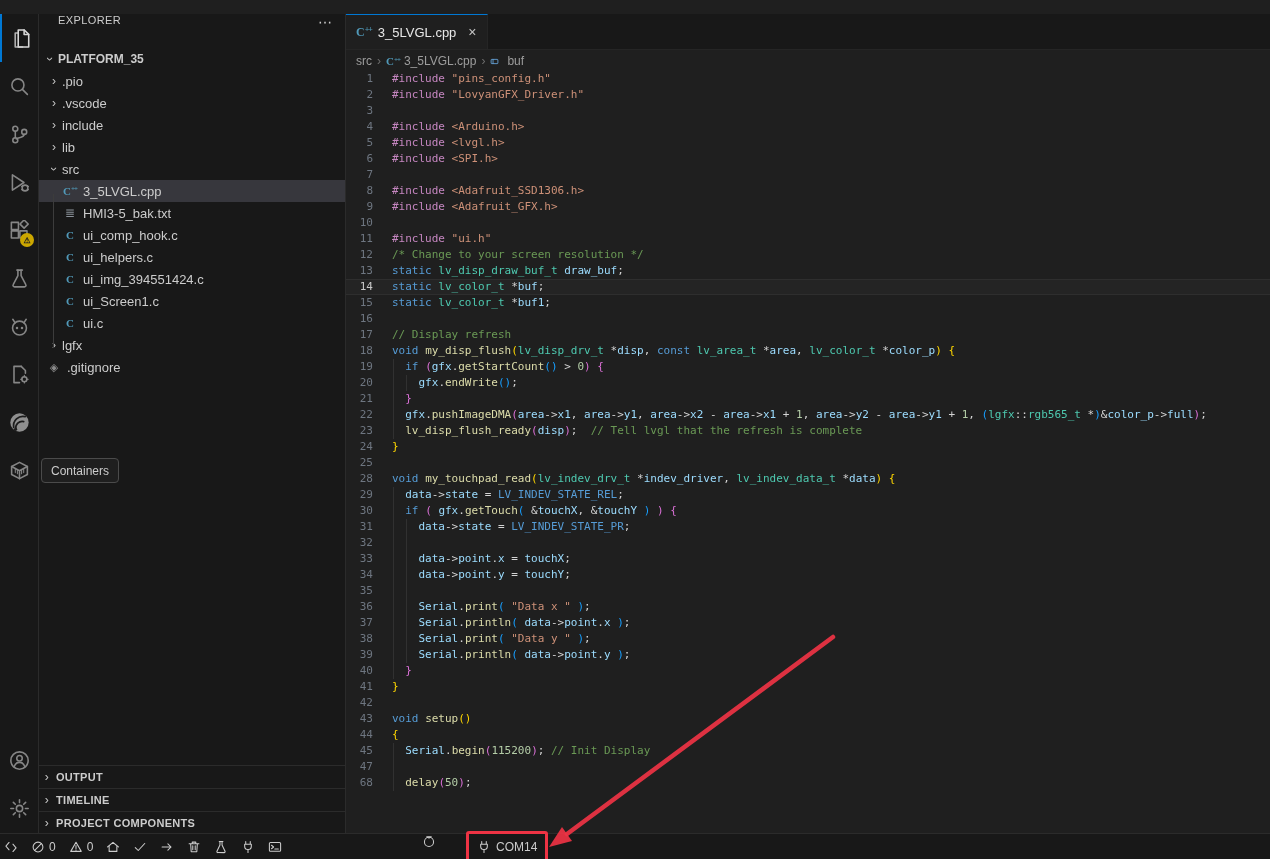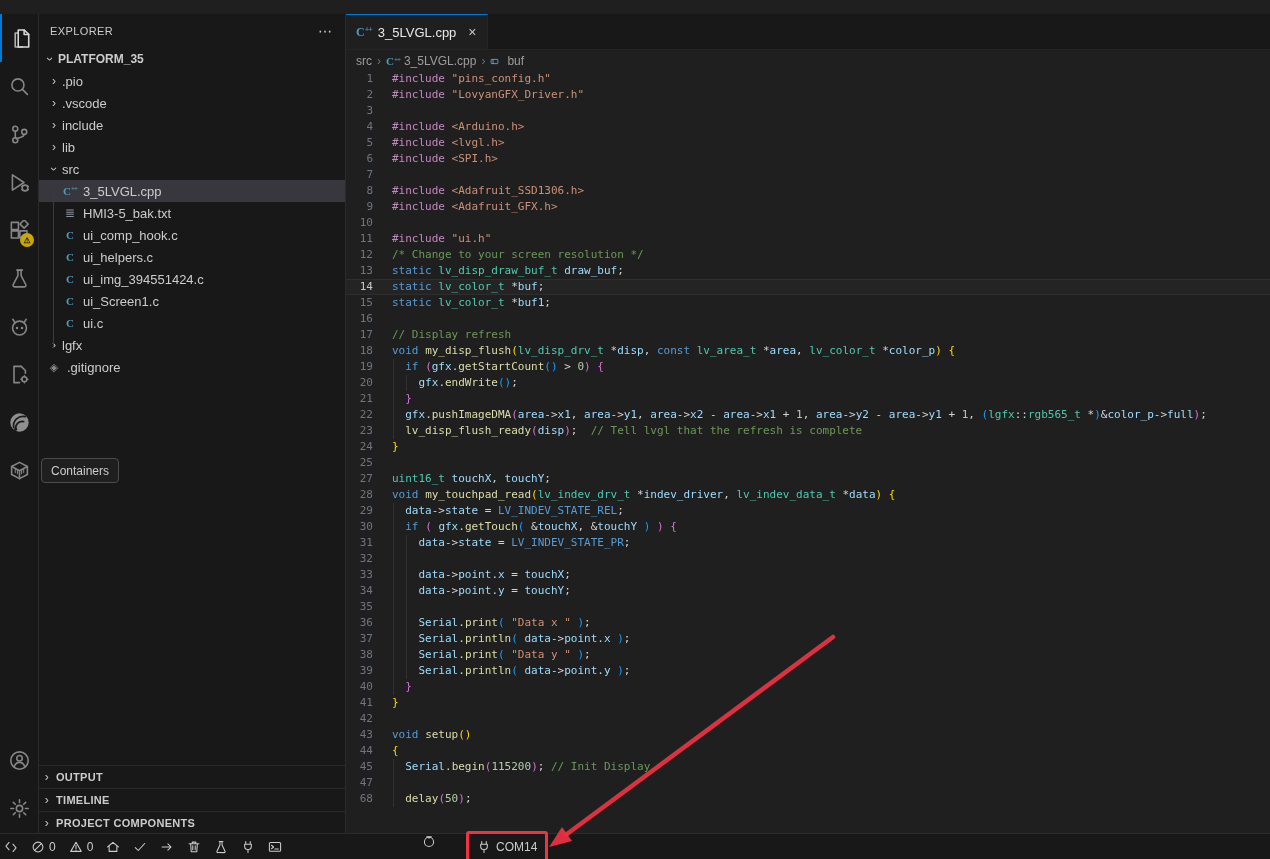--- a/index.html
+++ b/index.html
@@ -20,22 +20,22 @@
     border-right:1px solid #2b2b2b;z-index:5;}
   .ab-item{position:relative;width:38px;height:48px;display:flex;align-items:center;justify-content:center;color:#868686;}
   .ab-item svg{width:21px;height:21px;}
   .ab-item.active{color:#d7d7d7;border-left:2px solid #0078d4;}
   .ab-badge{position:absolute;right:4px;bottom:7px;width:14px;height:14px;border-radius:50%;
     background:#cca700;color:#1f1f1f;font-size:9px;display:flex;align-items:center;justify-content:center;font-weight:bold;}
   .ab-bottom{position:absolute;bottom:2px;left:0;width:38px;}
   
   .sidebar{position:absolute;left:38px;top:14px;width:307px;bottom:25px;background:#181818;
     border-right:1px solid #2b2b2b;z-index:4;overflow:hidden;}
-  .sb-header{height:34px;display:flex;align-items:center;color:#cccccc;font-size:11px;
-    letter-spacing:.4px;padding-left:12px;}
+  .sb-header{height:34px;display:flex;color:#cccccc;font-size:11px;
+    letter-spacing:.4px;padding-left:20px;}
   .sb-actions{margin-left:auto;margin-right:12px;color:#cccccc;font-size:14px;letter-spacing:1px;}
   .trow{height:22px;display:flex;align-items:center;color:#cccccc;font-size:13px;white-space:nowrap;cursor:pointer;}
   .trow.selected{background:#37373d;}
   .trow .chev{width:16px;text-align:center;color:#c5c5c5;font-size:12px;flex:none;}
   .chev.exp{display:inline-block;transform:rotate(90deg);}
   .trow .fic{width:16px;margin-right:5px;flex:none;text-align:center;font-size:11px;font-weight:bold;}
   .fic.cpp,.fic.c{color:#519aba;font-family:"Liberation Serif",serif;}
   .fic.cpp i{font-style:normal;font-size:7px;vertical-align:4px;letter-spacing:-1px;}
   .fic.txt{color:#8a9199;font-size:12px;font-weight:normal;}
   .fic.git{color:#8a8a8a;font-size:11px;font-weight:normal;}
@@ -323,21 +323,20 @@
         <div class="line"><span class="ln">16</span><span class="lc"></span></div>
         <div class="line"><span class="ln">17</span><span class="lc"><span class="tk-cmt">// Display refresh</span></span></div>
         <div class="line"><span class="ln">18</span><span class="lc"><span class="tk-kw">void </span><span class="tk-fn">my_disp_flush</span><span class="tk-b1">(</span><span class="tk-ty">lv_disp_drv_t </span><span class="tk-pu">*</span><span class="tk-va">disp</span><span class="tk-pu">, </span><span class="tk-kw">const </span><span class="tk-ty">lv_area_t </span><span class="tk-pu">*</span><span class="tk-va">area</span><span class="tk-pu">, </span><span class="tk-ty">lv_color_t </span><span class="tk-pu">*</span><span class="tk-va">color_p</span><span class="tk-b1">)</span><span class="tk-pu"> </span><span class="tk-b1">{</span></span></div>
         <div class="line"><span class="ln">19</span><span class="lc"><span class="guide" style="left: 1px;"></span><span class="tk-pu">  </span><span class="tk-kw">if </span><span class="tk-b2">(</span><span class="tk-va">gfx</span><span class="tk-pu">.</span><span class="tk-fn">getStartCount</span><span class="tk-b3">()</span><span class="tk-pu"> &gt; </span><span class="tk-nu">0</span><span class="tk-b2">)</span><span class="tk-pu"> </span><span class="tk-b2">{</span></span></div>
         <div class="line"><span class="ln">20</span><span class="lc"><span class="guide" style="left: 1px;"></span><span class="guide" style="left: 14.24px;"></span><span class="tk-pu">    </span><span class="tk-va">gfx</span><span class="tk-pu">.</span><span class="tk-fn">endWrite</span><span class="tk-b3">()</span><span class="tk-pu">;</span></span></div>
         <div class="line"><span class="ln">21</span><span class="lc"><span class="guide" style="left: 1px;"></span><span class="tk-pu">  </span><span class="tk-b2">}</span></span></div>
         <div class="line"><span class="ln">22</span><span class="lc"><span class="guide" style="left: 1px;"></span><span class="tk-pu">  </span><span class="tk-va">gfx</span><span class="tk-pu">.</span><span class="tk-fn">pushImageDMA</span><span class="tk-b2">(</span><span class="tk-va">area</span><span class="tk-pu">-&gt;</span><span class="tk-va">x1</span><span class="tk-pu">, </span><span class="tk-va">area</span><span class="tk-pu">-&gt;</span><span class="tk-va">y1</span><span class="tk-pu">, </span><span class="tk-va">area</span><span class="tk-pu">-&gt;</span><span class="tk-va">x2</span><span class="tk-pu"> - </span><span class="tk-va">area</span><span class="tk-pu">-&gt;</span><span class="tk-va">x1</span><span class="tk-pu"> + </span><span class="tk-nu">1</span><span class="tk-pu">, </span><span class="tk-va">area</span><span class="tk-pu">-&gt;</span><span class="tk-va">y2</span><span class="tk-pu"> - </span><span class="tk-va">area</span><span class="tk-pu">-&gt;</span><span class="tk-va">y1</span><span class="tk-pu"> + </span><span class="tk-nu">1</span><span class="tk-pu">, </span><span class="tk-b3">(</span><span class="tk-ty">lgfx</span><span class="tk-pu">::</span><span class="tk-ty">rgb565_t </span><span class="tk-pu">*</span><span class="tk-b3">)</span><span class="tk-pu">&amp;</span><span class="tk-va">color_p</span><span class="tk-pu">-&gt;</span><span class="tk-va">full</span><span class="tk-b2">)</span><span class="tk-pu">;</span></span></div>
         <div class="line"><span class="ln">23</span><span class="lc"><span class="guide" style="left: 1px;"></span><span class="tk-pu">  </span><span class="tk-fn">lv_disp_flush_ready</span><span class="tk-b2">(</span><span class="tk-va">disp</span><span class="tk-b2">)</span><span class="tk-pu">;</span><span class="tk-cmt">  // Tell lvgl that the refresh is complete</span></span></div>
         <div class="line"><span class="ln">24</span><span class="lc"><span class="tk-b1">}</span></span></div>
         <div class="line"><span class="ln">25</span><span class="lc"></span></div>
-        <div class="line"><span class="ln">27</span><span class="lc"><span class="tk-ty">uint16_t </span><span class="tk-va">touchX</span><span class="tk-pu">, </span><span class="tk-va">touchY</span><span class="tk-pu">;</span></span></div>
         <div class="line"><span class="ln">28</span><span class="lc"><span class="tk-kw">void </span><span class="tk-fn">my_touchpad_read</span><span class="tk-b1">(</span><span class="tk-ty">lv_indev_drv_t </span><span class="tk-pu">*</span><span class="tk-va">indev_driver</span><span class="tk-pu">, </span><span class="tk-ty">lv_indev_data_t </span><span class="tk-pu">*</span><span class="tk-va">data</span><span class="tk-b1">)</span><span class="tk-pu"> </span><span class="tk-b1">{</span></span></div>
         <div class="line"><span class="ln">29</span><span class="lc"><span class="guide" style="left: 1px;"></span><span class="tk-pu">  </span><span class="tk-va">data</span><span class="tk-pu">-&gt;</span><span class="tk-va">state</span><span class="tk-pu"> = </span><span class="tk-kw">LV_INDEV_STATE_REL</span><span class="tk-pu">;</span></span></div>
         <div class="line"><span class="ln">30</span><span class="lc"><span class="guide" style="left: 1px;"></span><span class="tk-pu">  </span><span class="tk-kw">if </span><span class="tk-b2">( </span><span class="tk-va">gfx</span><span class="tk-pu">.</span><span class="tk-fn">getTouch</span><span class="tk-b3">( </span><span class="tk-pu">&amp;</span><span class="tk-va">touchX</span><span class="tk-pu">, &amp;</span><span class="tk-va">touchY</span><span class="tk-b3"> )</span><span class="tk-b2"> )</span><span class="tk-pu"> </span><span class="tk-b2">{</span></span></div>
         <div class="line"><span class="ln">31</span><span class="lc"><span class="guide" style="left: 1px;"></span><span class="guide" style="left: 14.24px;"></span><span class="tk-pu">    </span><span class="tk-va">data</span><span class="tk-pu">-&gt;</span><span class="tk-va">state</span><span class="tk-pu"> = </span><span class="tk-kw">LV_INDEV_STATE_PR</span><span class="tk-pu">;</span></span></div>
         <div class="line"><span class="ln">32</span><span class="lc"><span class="guide" style="left: 1px;"></span><span class="guide" style="left: 14.24px;"></span></span></div>
         <div class="line"><span class="ln">33</span><span class="lc"><span class="guide" style="left: 1px;"></span><span class="guide" style="left: 14.24px;"></span><span class="tk-pu">    </span><span class="tk-va">data</span><span class="tk-pu">-&gt;</span><span class="tk-va">point</span><span class="tk-pu">.</span><span class="tk-va">x</span><span class="tk-pu"> = </span><span class="tk-va">touchX</span><span class="tk-pu">;</span></span></div>
         <div class="line"><span class="ln">34</span><span class="lc"><span class="guide" style="left: 1px;"></span><span class="guide" style="left: 14.24px;"></span><span class="tk-pu">    </span><span class="tk-va">data</span><span class="tk-pu">-&gt;</span><span class="tk-va">point</span><span class="tk-pu">.</span><span class="tk-va">y</span><span class="tk-pu"> = </span><span class="tk-va">touchY</span><span class="tk-pu">;</span></span></div>
         <div class="line"><span class="ln">35</span><span class="lc"><span class="guide" style="left: 1px;"></span><span class="guide" style="left: 14.24px;"></span></span></div>
         <div class="line"><span class="ln">36</span><span class="lc"><span class="guide" style="left: 1px;"></span><span class="guide" style="left: 14.24px;"></span><span class="tk-pu">    </span><span class="tk-va">Serial</span><span class="tk-pu">.</span><span class="tk-fn">print</span><span class="tk-b3">( </span><span class="tk-str">"Data x "</span><span class="tk-b3"> )</span><span class="tk-pu">;</span></span></div>
         <div class="line"><span class="ln">37</span><span class="lc"><span class="guide" style="left: 1px;"></span><span class="guide" style="left: 14.24px;"></span><span class="tk-pu">    </span><span class="tk-va">Serial</span><span class="tk-pu">.</span><span class="tk-fn">println</span><span class="tk-b3">( </span><span class="tk-va">data</span><span class="tk-pu">-&gt;</span><span class="tk-va">point</span><span class="tk-pu">.</span><span class="tk-va">x</span><span class="tk-b3"> )</span><span class="tk-pu">;</span></span></div>

